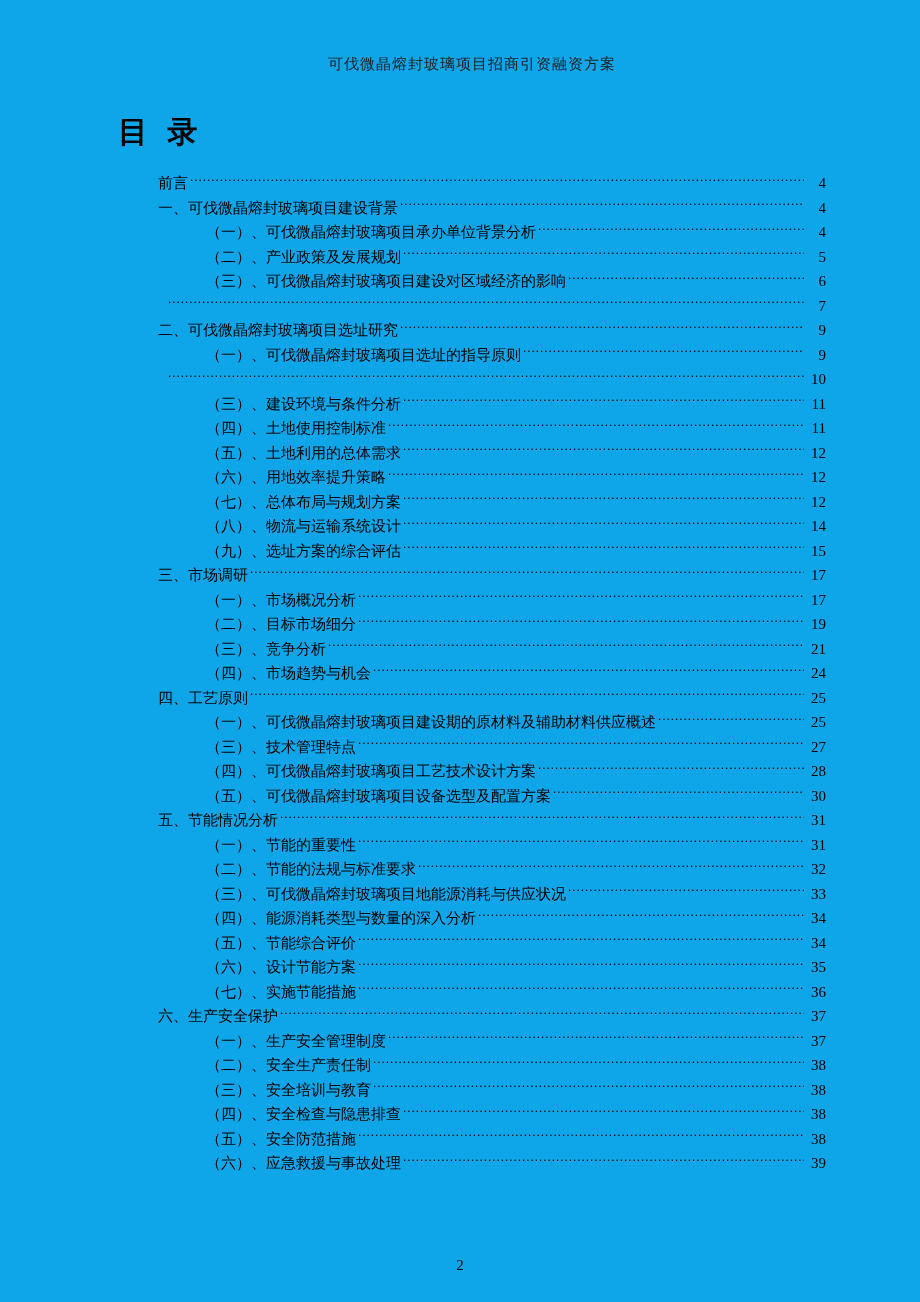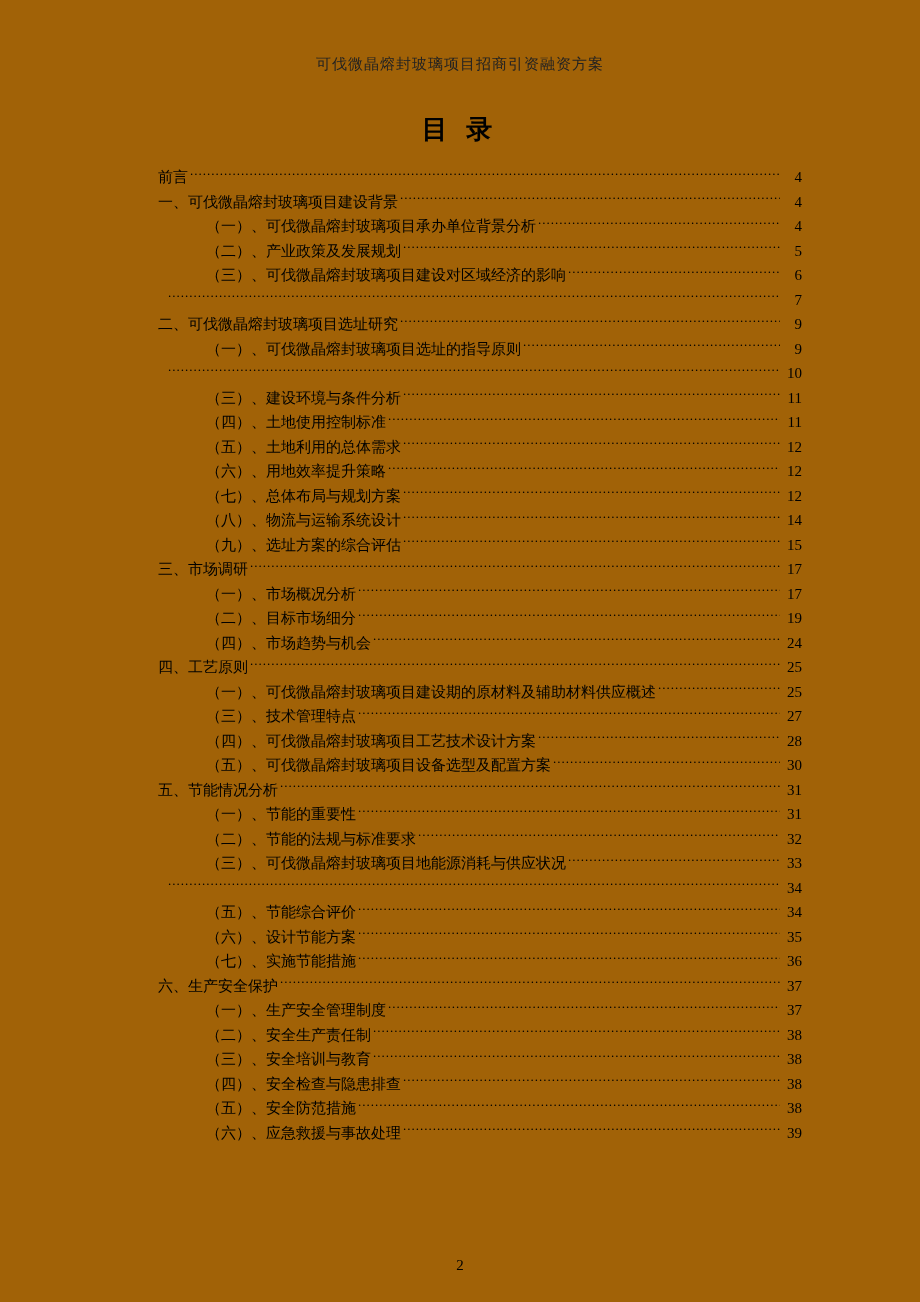--- a/index.html
+++ b/index.html
@@ -1,19 +1,19 @@
 <!DOCTYPE html>
 <html><head>
   <meta charset="utf-8">
   <style>
     * { box-sizing: border-box; margin: 0; padding: 0; }
     body { font-family: "SimSun", "宋体", serif; font-size: 16px; color: #000; background: #fff; }
-    .page { width: 920px; min-height: 1302px; background: #a16207; padding: 55px 118px 40px 118px; position: relative; }
+    .page { width: 920px; min-height: 1302px; background: #0ea5e9; padding: 55px 94px 40px 118px; position: relative; }
     .header-title { text-align: center; font-size: 15px; letter-spacing: 1px; margin-bottom: 38px; color: #222; }
-    .main-title { text-align: center; font-size: 26px; font-weight: bold; letter-spacing: 6px; margin-bottom: 18px; }
+    .main-title { text-align: left; font-size: 30px; font-weight: bold; letter-spacing: 6px; margin-bottom: 18px; }
     .toc-line { display: flex; align-items: baseline; line-height: 24.5px; font-size: 15px; white-space: nowrap; }
     .toc-label { flex-shrink: 0; margin-left: 40px; }
     .toc-dots { flex-grow: 1; overflow: hidden; position: relative; height: 1em; margin: 0 2px; }
     .toc-dots::after { content: "............................................................................................................................................................................................................................................"; position: absolute; left: 0; bottom: -1px; letter-spacing: 1px; color: #000; font-size: 13px; }
     .toc-page { flex-shrink: 0; text-align: right; min-width: 20px; }
     .level-0 { padding-left: 0; }
     .level-1 { padding-left: 0; }
     .level-2 { padding-left: 48px; }
     .page-num { position: absolute; bottom: 28px; left: 0; right: 0; text-align: center; font-size: 15px; }
     #toc-container { }
@@ -112,20 +112,25 @@
         <span class="toc-label">（一）、市场概况分析</span>
         <span class="toc-dots"></span>
         <span class="toc-page">17</span>
       </div>
       <div class="toc-line level-2">
         <span class="toc-label">（二）、目标市场细分</span>
         <span class="toc-dots"></span>
         <span class="toc-page">19</span>
       </div>
       <div class="toc-line level-2">
+        <span class="toc-label">（三）、竞争分析</span>
+        <span class="toc-dots"></span>
+        <span class="toc-page">21</span>
+      </div>
+      <div class="toc-line level-2">
         <span class="toc-label">（四）、市场趋势与机会</span>
         <span class="toc-dots"></span>
         <span class="toc-page">24</span>
       </div>
       <div class="toc-line level-1">
         <span class="toc-label">四、工艺原则</span>
         <span class="toc-dots"></span>
         <span class="toc-page">25</span>
       </div>
       <div class="toc-line level-2">
@@ -162,20 +167,21 @@
         <span class="toc-label">（二）、节能的法规与标准要求</span>
         <span class="toc-dots"></span>
         <span class="toc-page">32</span>
       </div>
       <div class="toc-line level-2">
         <span class="toc-label">（三）、可伐微晶熔封玻璃项目地能源消耗与供应状况</span>
         <span class="toc-dots"></span>
         <span class="toc-page">33</span>
       </div>
       <div class="toc-line level-2">
+        <span class="toc-label">（四）、能源消耗类型与数量的深入分析</span>
         <span class="toc-dots"></span>
         <span class="toc-page">34</span>
       </div>
       <div class="toc-line level-2">
         <span class="toc-label">（五）、节能综合评价</span>
         <span class="toc-dots"></span>
         <span class="toc-page">34</span>
       </div>
       <div class="toc-line level-2">
         <span class="toc-label">（六）、设计节能方案</span>

